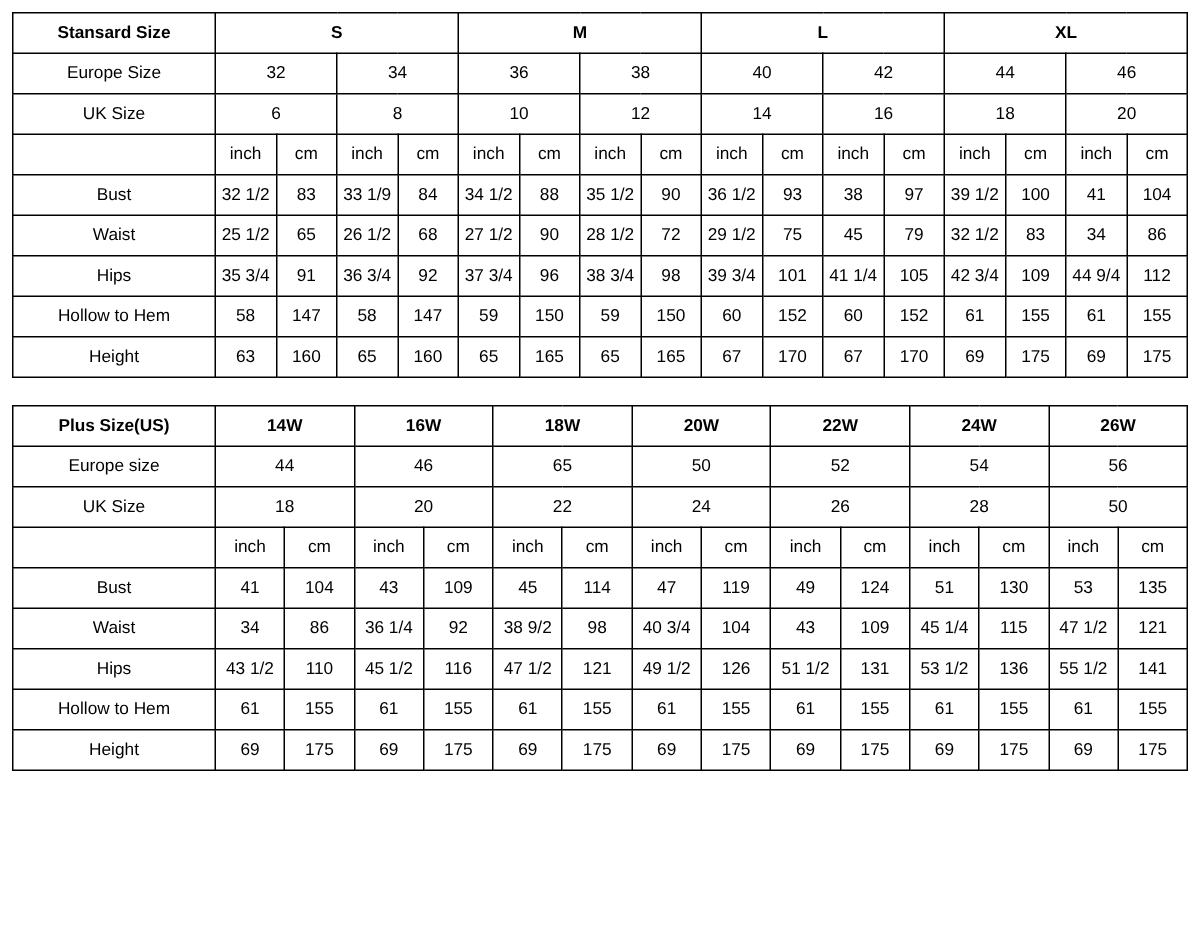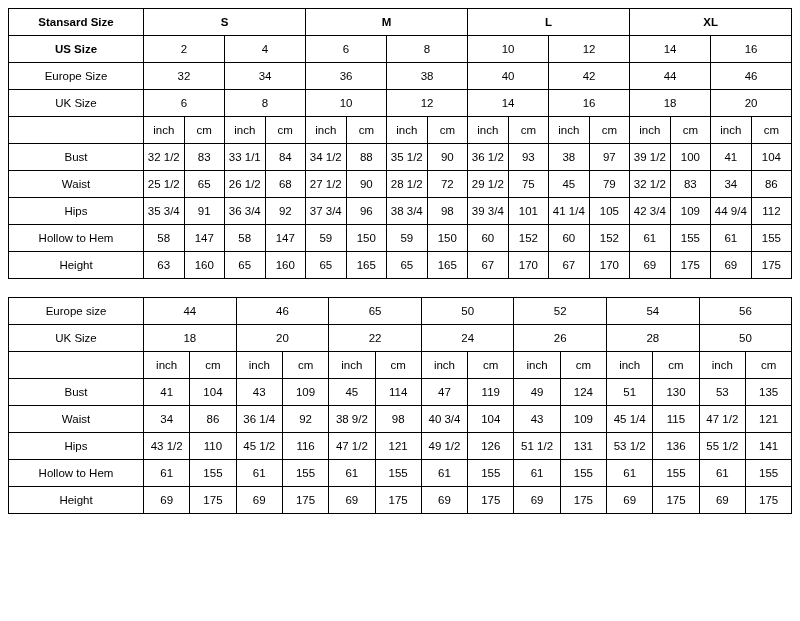--- a/index.html
+++ b/index.html
@@ -76,31 +76,20 @@
     </colgroup>
     <tbody>
       <tr>
         <td class="groupname">Stansard Size</td>
         <td class="bold" colspan="4">S</td>
         <td class="bold" colspan="4">M</td>
         <td class="bold" colspan="4">L</td>
         <td class="bold" colspan="4">XL</td>
       </tr>
 
-      <tr>
-        <td class="rowhead bold">US Size</td>
-        <td colspan="2">2</td>
-        <td colspan="2">4</td>
-        <td colspan="2">6</td>
-        <td colspan="2">8</td>
-        <td colspan="2">10</td>
-        <td colspan="2">12</td>
-        <td colspan="2">14</td>
-        <td colspan="2">16</td>
-      </tr>
 
       <tr>
         <td class="rowhead">Europe Size</td>
         <td colspan="2">32</td>
         <td colspan="2">34</td>
         <td colspan="2">36</td>
         <td colspan="2">38</td>
         <td colspan="2">40</td>
         <td colspan="2">42</td>
         <td colspan="2">44</td>
@@ -136,21 +125,21 @@
         <td class="unit">inch</td>
         <td class="unit">cm</td>
         <td class="unit">inch</td>
         <td class="unit">cm</td>
       </tr>
 
       <tr>
         <td class="rowhead">Bust</td>
         <td>32 1/2</td>
         <td>83</td>
-        <td>33 1/1</td>
+        <td>33 1/9</td>
         <td>84</td>
         <td>34 1/2</td>
         <td>88</td>
         <td>35 1/2</td>
         <td>90</td>
         <td>36 1/2</td>
         <td>93</td>
         <td>38</td>
         <td>97</td>
         <td>39 1/2</td>
@@ -244,20 +233,30 @@
 
   <div class="gap"></div>
 
   <div class="tbl-wrap">
   <table class="size-table">
     <colgroup>
       <col style="width:135px">
       <col span="14" style="width:46.3px">
     </colgroup>
     <tbody>
+      <tr>
+        <td class="groupname">Plus Size(US)</td>
+        <td class="bold" colspan="2">14W</td>
+        <td class="bold" colspan="2">16W</td>
+        <td class="bold" colspan="2">18W</td>
+        <td class="bold" colspan="2">20W</td>
+        <td class="bold" colspan="2">22W</td>
+        <td class="bold" colspan="2">24W</td>
+        <td class="bold" colspan="2">26W</td>
+      </tr>
 
       <tr>
         <td class="rowhead">Europe size</td>
         <td colspan="2">44</td>
         <td colspan="2">46</td>
         <td colspan="2">65</td>
         <td colspan="2">50</td>
         <td colspan="2">52</td>
         <td colspan="2">54</td>
         <td colspan="2">56</td>

